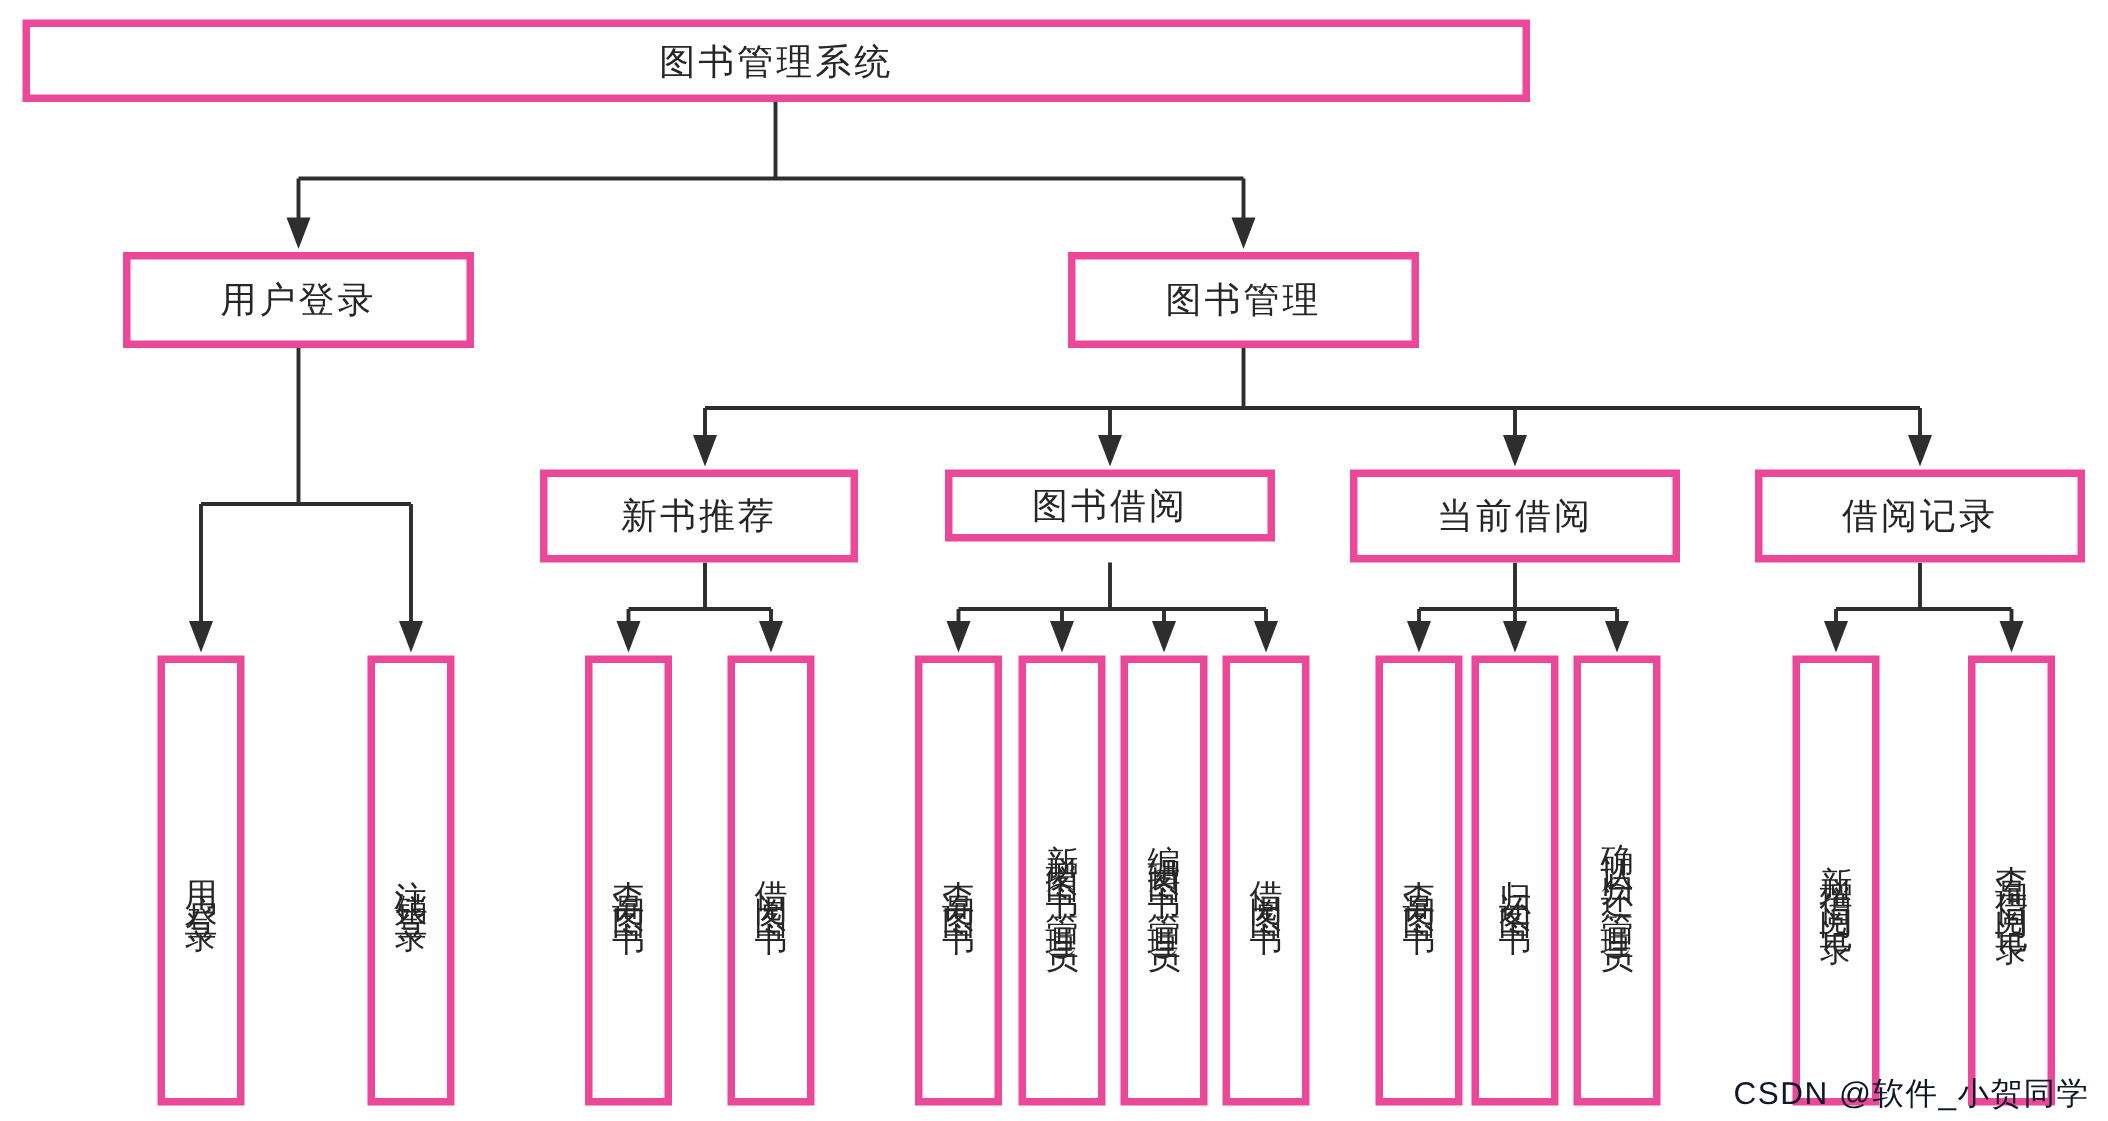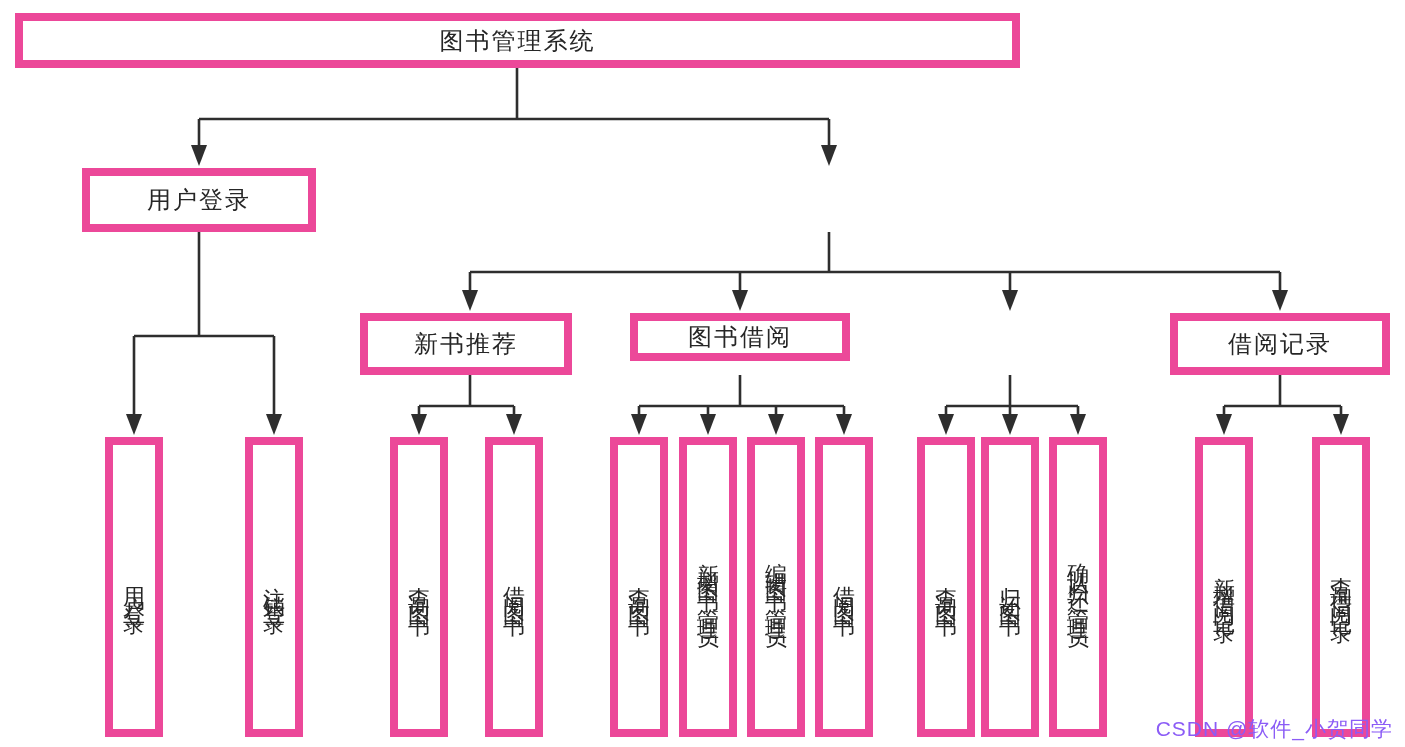--- a/index.html
+++ b/index.html
@@ -25,21 +25,21 @@
     stroke-width: 2.6;
   }
   .connectors polygon.head {
     fill: #2e2e2e;
     stroke: none;
   }
 
   .node {
     position: absolute;
     background: #ffffff;
-    border: 8px solid #ec4899;
+    border: 5px solid #ec4899;
     display: flex;
     align-items: center;
     justify-content: center;
     color: #262626;
     font-size: 24px;
     letter-spacing: 2px;
     text-align: center;
     z-index: 2;
   }
 
@@ -50,21 +50,21 @@
     letter-spacing: 0.42em;
     line-height: 1;
     padding: 8px 0;
   }
 
   .watermark {
     position: absolute;
     right: 12px;
     bottom: 4px;
     font-size: 21px;
-    color: #8b5cf6;
+    color: #0f172a;
     letter-spacing: 1px;
     z-index: 5;
     white-space: nowrap;
   }
 </style>
 </head>
 <body>
 
 <div class="stage">
 
@@ -114,23 +114,25 @@
     <g>
       <path class="shaft" d="M1280 375 V406 M1224 406 H1341 M1224 406 V418 M1341 406 V418"></path>
       <polygon class="head" points="1216,414 1232,414 1224,435"></polygon>
       <polygon class="head" points="1333,414 1349,414 1341,435"></polygon>
     </g>
   </svg>
 
   <div class="node" style="left:15px; top:13px; width:1005px; height:55px;">图书管理系统</div>
 
   <div class="node" style="left:82px; top:168px; width:234px; height:64px;">用户登录</div>
+  <div class="node" style="left:712px; top:168px; width:234px; height:64px;">图书管理</div>
 
   <div class="node" style="left:360px; top:313px; width:212px; height:62px;">新书推荐</div>
   <div class="node" style="left:630px; top:313px; width:220px; height:48px;">图书借阅</div>
+  <div class="node" style="left:900px; top:313px; width:220px; height:62px;">当前借阅</div>
   <div class="node" style="left:1170px; top:313px; width:220px; height:62px;">借阅记录</div>
 
   <div class="node leaf" style="left:105px; top:437px; width:58px; height:300px;">用户登录</div>
   <div class="node leaf" style="left:245px; top:437px; width:58px; height:300px;">注销登录</div>
 
   <div class="node leaf" style="left:390px; top:437px; width:58px; height:300px;">查询图书</div>
   <div class="node leaf" style="left:485px; top:437px; width:58px; height:300px;">借阅图书</div>
 
   <div class="node leaf" style="left:610px; top:437px; width:58px; height:300px;">查询图书</div>
   <div class="node leaf" style="left:679px; top:437px; width:58px; height:300px;">新增图书（管理员）</div>

